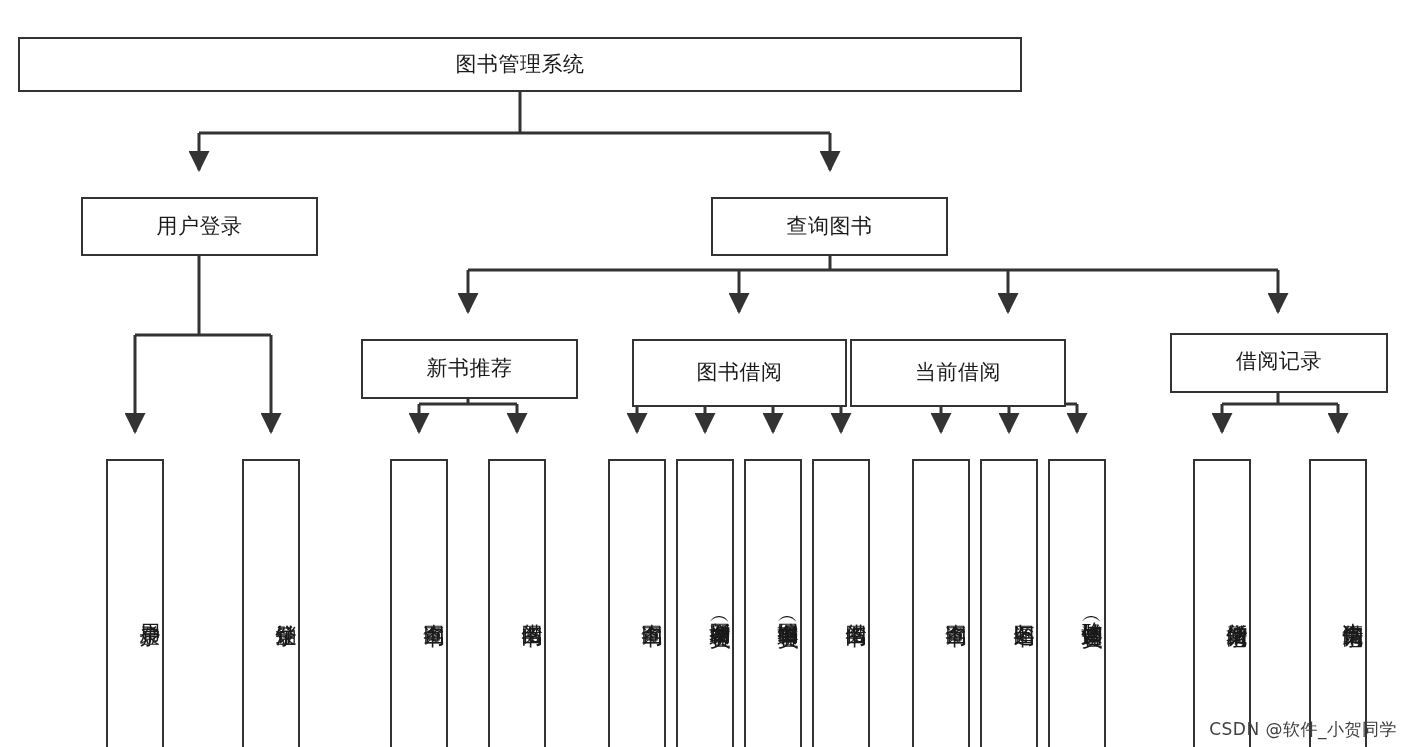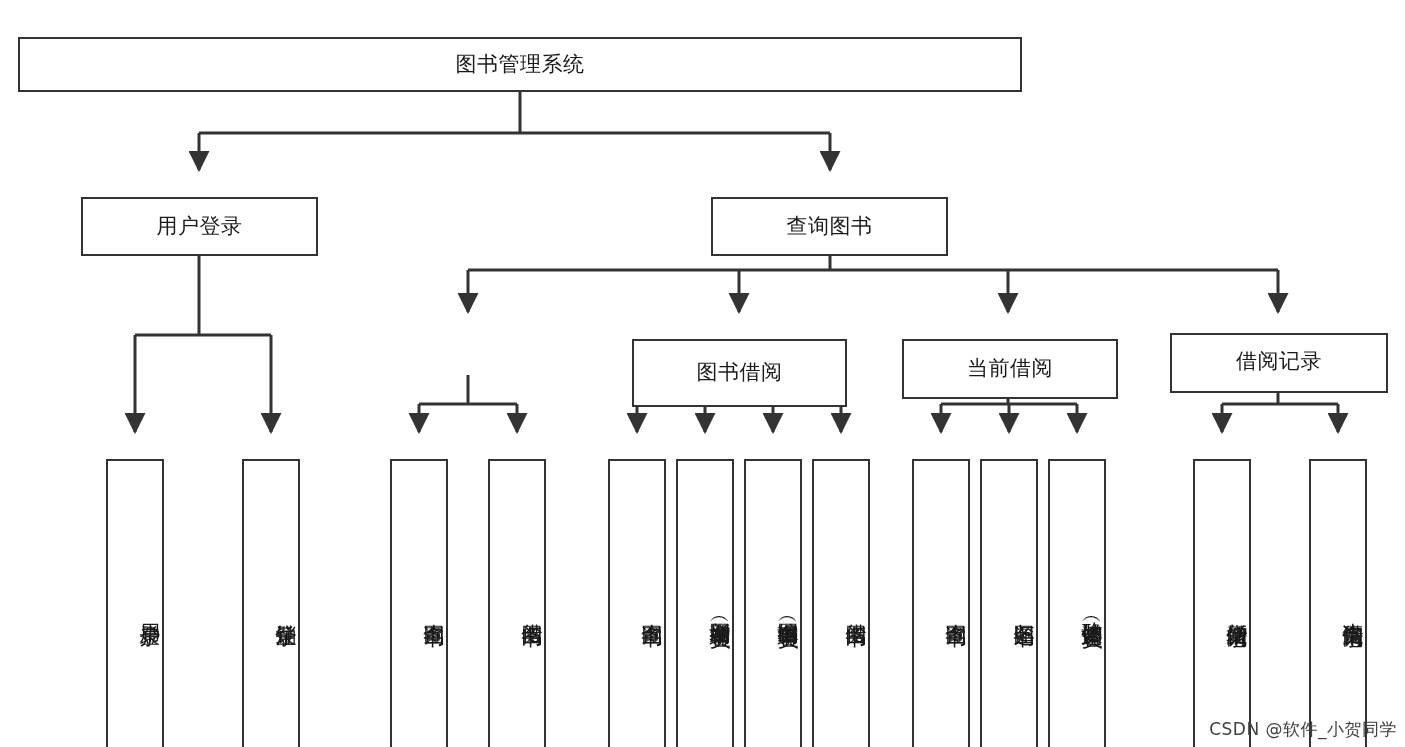--- a/index.html
+++ b/index.html
@@ -123,24 +123,27 @@
     <span>图书管理系统</span>
   </div>
 
   <div class="node h" style="left:81px; top:173px; width:237px; height:59px;">
     <span>用户登录</span>
   </div>
   <div class="node h" style="left:711px; top:173px; width:237px; height:59px;">
     <span>查询图书</span>
   </div>
 
+  <div class="node h" style="left:361px; top:315px; width:217px; height:60px;">
+    <span>新书推荐</span>
+  </div>
   <div class="node h" style="left:632px; top:315px; width:215px; height:68px;">
     <span>图书借阅</span>
   </div>
-  <div class="node h" style="left:902px; top:315px; width:216px; height:60px;">
+  <div class="node h" style="left:850px; top:315px; width:216px; height:68px;">
     <span>当前借阅</span>
   </div>
   <div class="node h" style="left:1170px; top:309px; width:218px; height:60px;font-family:Liberation Mono, monospace;">
     <span>借阅记录</span>
   </div>
 
   <div class="node v" style="left:106px; top:435px; width:58px; height:300px;">
     <span class="vtext">用户登录</span>
   </div>
   <div class="node v" style="left:242px; top:435px; width:58px; height:300px;">

